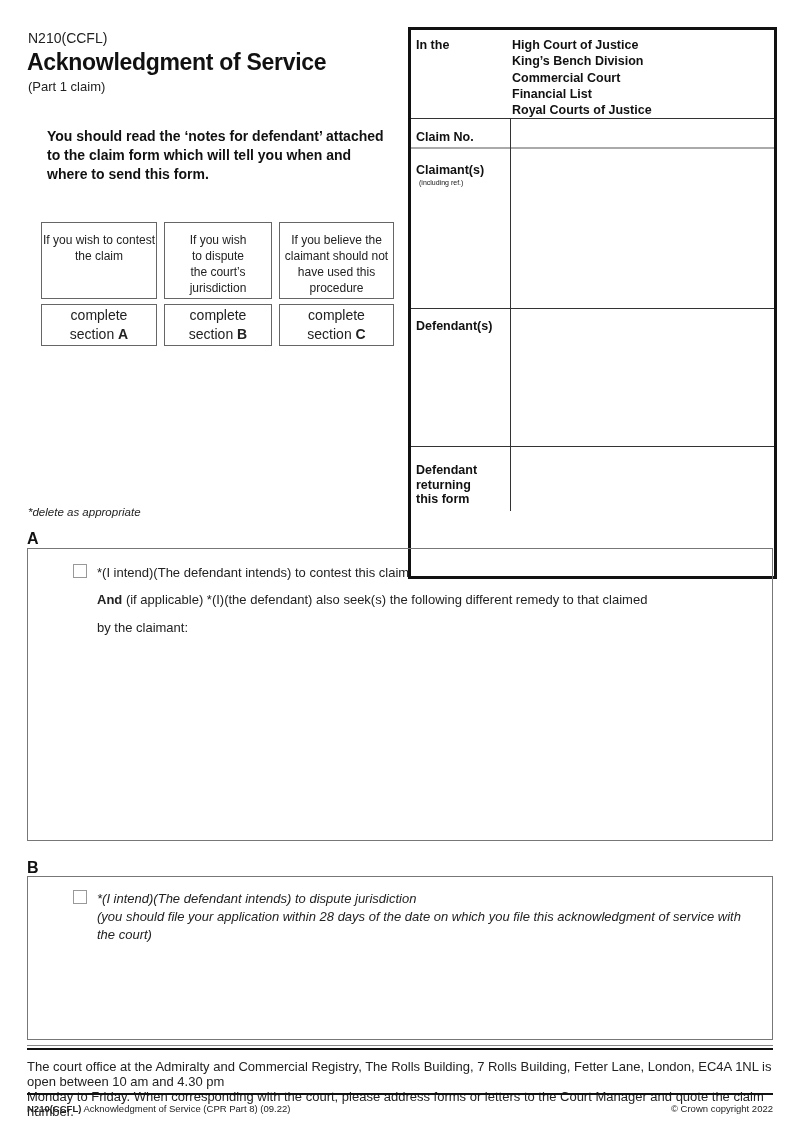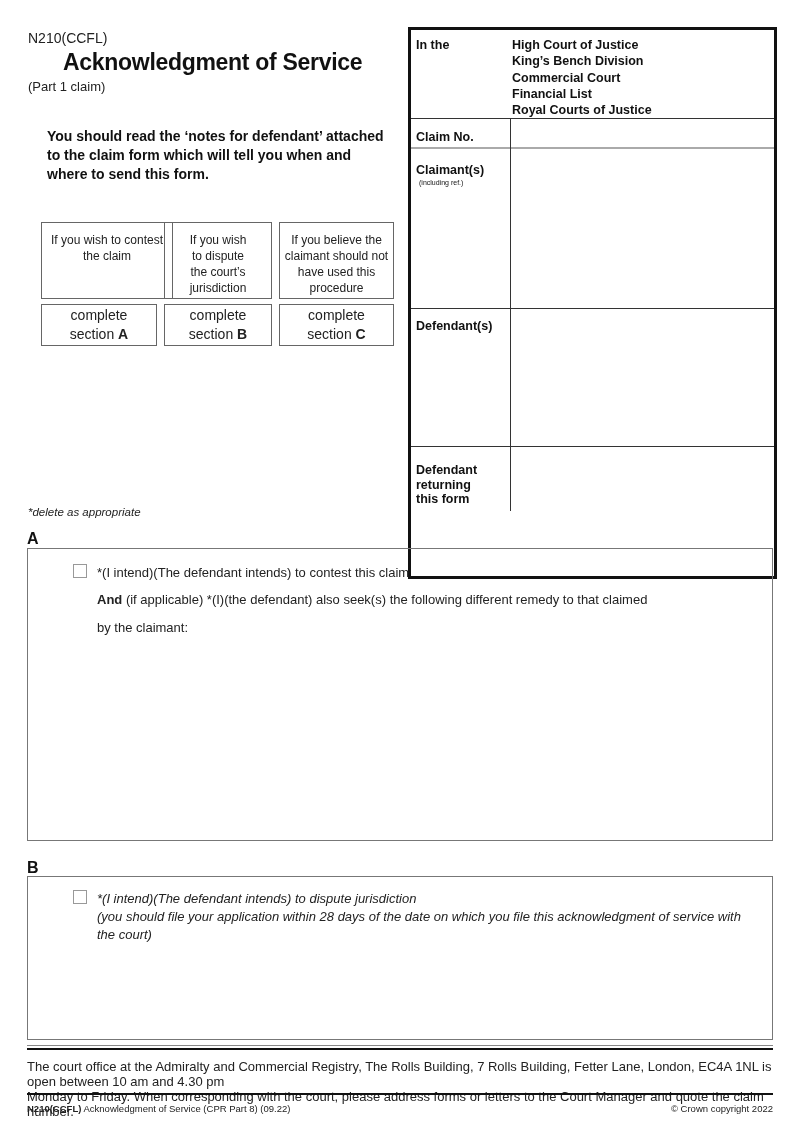--- a/index.html
+++ b/index.html
@@ -1,19 +1,19 @@
 <!DOCTYPE html>
 <html><head>
 <meta charset="utf-8">
 <style>
   html, body { margin:0; padding:0; background:#ffffff; }
   body { width:800px; height:1130px; position:relative; font-family:"Liberation Sans", sans-serif; color:#111; overflow:hidden; }
   .abs { position:absolute; }
   .form-code { left:28px; top:30px; font-size:14px; color:#222; }
-  .title { left:27px; top:49px; font-size:23px; font-weight:bold; letter-spacing:-0.3px;margin-left:36px; }
+  .title { left:27px; top:49px; font-size:23px; font-weight:bold; letter-spacing:-0.3px; }
   .subtitle { left:28px; top:79px; font-size:13px; color:#222; }
   .intro { left:47px; top:127px; width:340px; font-size:14px; font-weight:bold; line-height:19px; }
 
   .cond-box { border:1px solid #666; box-sizing:border-box; text-align:center; font-size:12px; line-height:16px; color:#222; padding-top:9px; }
   .action-box { border:1px solid #666; box-sizing:border-box; text-align:center; font-size:14px; line-height:19px; color:#222; padding-top:1px; }
   .action-box b { font-weight:bold; }
 
   .court-table { left:408px; top:27px; width:369px; height:552px; border:3px solid #111; box-sizing:border-box; }
   .ct-label { position:absolute; left:5px; font-size:12.5px; font-weight:bold; line-height:15px; }
   .ct-small { display:block; font-size:7px; font-weight:normal; margin-left:3px; line-height:9px; }
@@ -34,21 +34,21 @@
   .footer-bar { font-size:9.5px; color:#222; }
 </style>
 </head>
 <body>
 
 <div class="abs form-code">N210(CCFL)</div>
 <div class="abs title">Acknowledgment of Service</div>
 <div class="abs subtitle">(Part 1 claim)</div>
 <div class="abs intro">You should read the ‘notes for defendant’ attached to the claim form which will tell you when and where to send this form.</div>
 
-<div class="abs cond-box" style="left:41px;top:222px;width:132px;height:77px;">If you wish to contest the claim</div>
+<div class="abs cond-box" style="left:41px;top:222px;width:116px;height:77px;">If you wish to contest the claim</div>
 <div class="abs cond-box" style="left:164px;top:222px;width:108px;height:77px;"><span style="display:inline-block;width:70px;">If you wish to dispute the court’s jurisdiction</span></div>
 <div class="abs cond-box" style="left:279px;top:222px;width:115px;height:77px;"><span style="display:inline-block;width:104px;">If you believe the claimant should not have used this procedure</span></div>
 
 <div class="abs action-box" style="left:41px;top:304px;width:116px;height:42px;">
   <div>complete</div>
   <div><span>section</span> <b>A</b></div>
 </div>
 <div class="abs action-box" style="left:164px;top:304px;width:108px;height:42px;">
   <div>complete</div>
   <div><span>section</span> <b>B</b></div>

